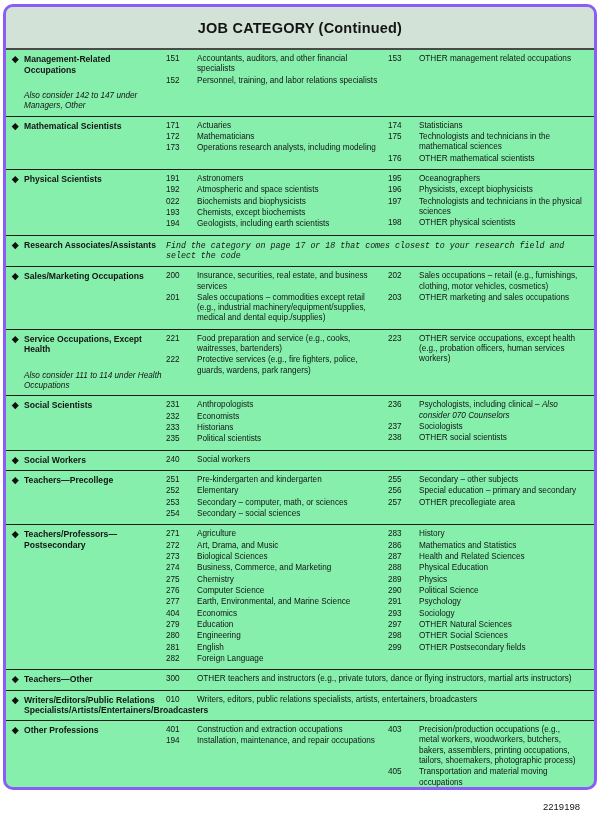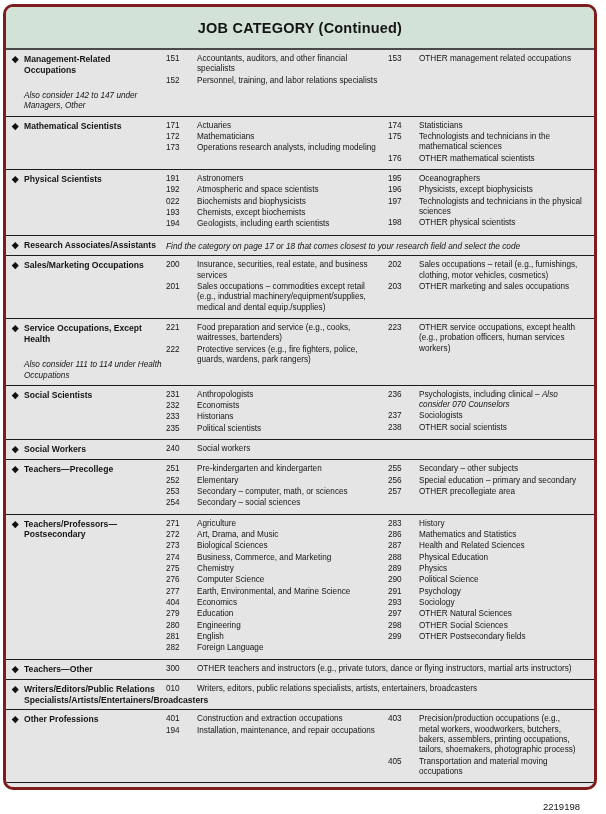--- a/index.html
+++ b/index.html
@@ -4,22 +4,22 @@
 <style>
   html, body { margin: 0; padding: 0; background: #ffffff; }
   body {
     width: 606px; height: 814px; position: relative;
     font-family: "Liberation Sans", sans-serif;
     color: #141414;
     -webkit-font-smoothing: antialiased;
   }
   .frame {
     position: absolute; left: 3px; top: 4px; width: 594px; height: 786px;
-    border: 3px solid #7f1d1d; border-radius: 10px;
-    overflow: hidden; background: #e5e5e5; box-sizing: border-box;
+    border: 3px solid #8b5cf6; border-radius: 10px;
+    overflow: hidden; background: #86efac; box-sizing: border-box;
   }
   .header {
     background: #d2e2d6;
     text-align: center; font-weight: bold; font-size: 14.5px;
     padding: 13px 0 12px 0;
     border-bottom: 2px solid #4a4a4a;
     letter-spacing: 0.2px;
   }
   .rows { width: 100%; }
   .row { display: flex; padding: 4px 4px 4px 0; box-sizing: border-box; }
@@ -34,21 +34,21 @@
   .col { box-sizing: border-box; }
   .col.left { width: 222px; flex: none; }
   .col.right { flex: 1; }
   .col.full { flex: 1; }
   .entry { display: flex; font-size: 8.2px; line-height: 1.26; margin-bottom: 1px; }
   .code { width: 24px; flex: none; padding-right: 7px; }
   .desc { flex: 1; padding-right: 8px; }
   .desc i { font-style: italic; }
   .row-note {
     font-style: italic; font-size: 8.3px; line-height: 1.3;
-    padding-right: 10px; padding-top: 1px;
+    padding-right: 10px; padding-top: 1px; font-family: Liberation Mono, monospace;
   }
   .row.bold-row .code, .row.bold-row .desc { font-weight: bold; }
   .footer-number {
     position: absolute; right: 26px; bottom: 2px;
     font-size: 9.5px; color: #141414;
   }
 </style>
 </head>
 <body>
 

